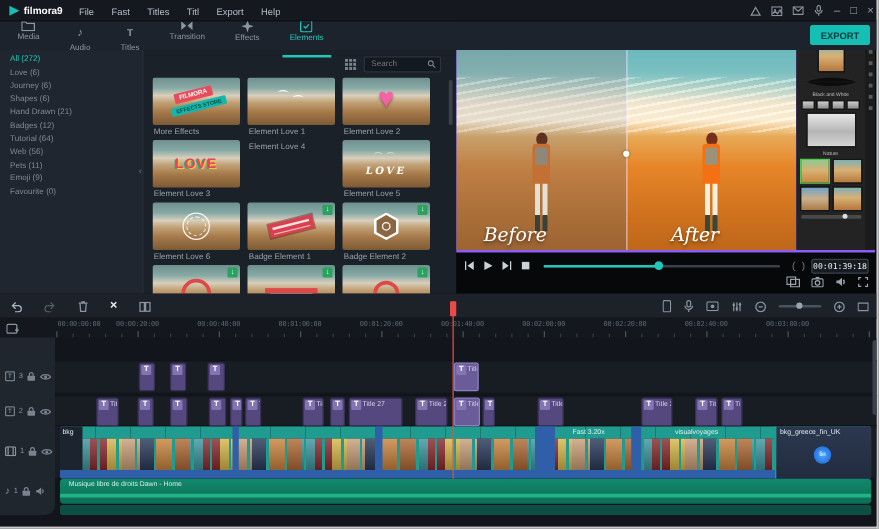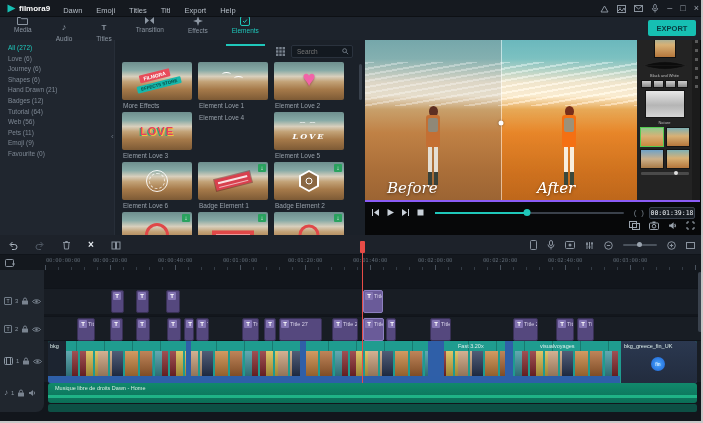--- a/index.html
+++ b/index.html
@@ -168,21 +168,21 @@
 
 <div id="app">
 
   <div class="menubar">
     <div class="logo">
       <svg width="9" height="9" viewBox="0 0 9 9">
           <path d="M0.5 0.5l8 4-8 4z" fill="#16bfb3"></path>
         </svg>
       <span>filmora9</span>
     </div>
-    <div id="menus"><div class="menu-item">Dawn</div><div class="menu-item">Emoji</div><div class="menu-item">Titles</div><div class="menu-item">Titl</div><div class="menu-item">Export</div><div class="menu-item">Help</div></div>
+    <div id="menus"><div class="menu-item">File</div><div class="menu-item">Fast</div><div class="menu-item">Titles</div><div class="menu-item">Titl</div><div class="menu-item">Export</div><div class="menu-item">Help</div></div>
     <div class="win-icons">
       <span class="ti">
           <svg width="9" height="8" viewBox="0 0 9 8">
             <path d="M4.5 1 8 7H1z" fill="none" stroke="currentColor"></path>
           </svg>
         </span>
       <span class="ti">
           <svg width="9" height="8" viewBox="0 0 9 8">
             <rect x="0.5" y="0.5" width="8" height="7" fill="none" stroke="currentColor"></rect>
             <circle cx="3" cy="3" r="0.8" fill="currentColor"></circle>

